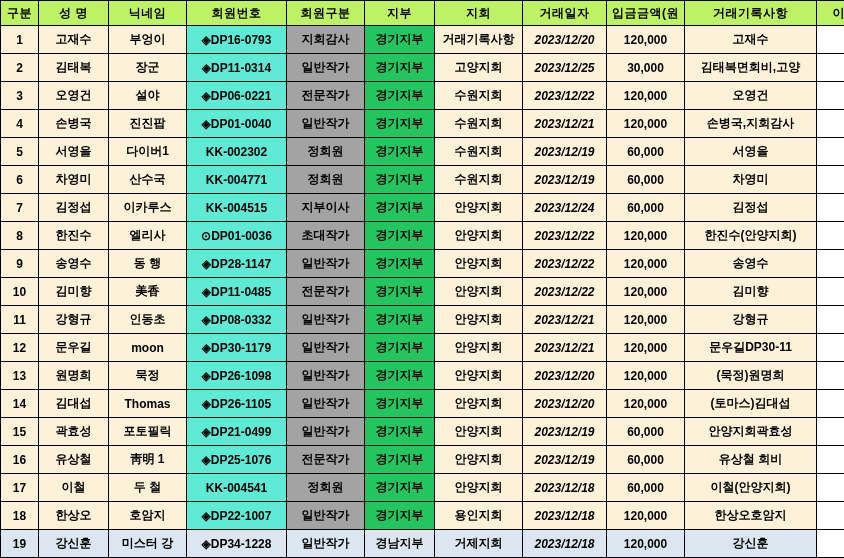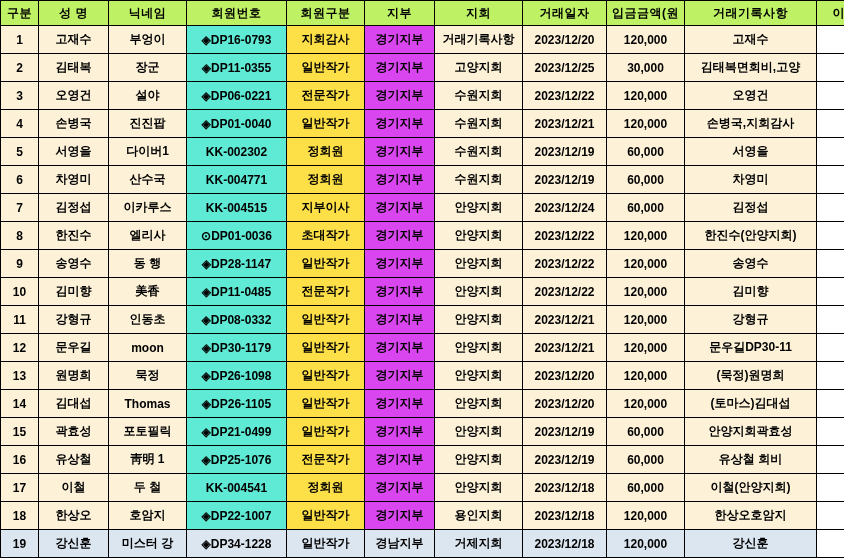--- a/index.html
+++ b/index.html
@@ -37,24 +37,24 @@
   }
   tbody td {
     height: 26px;
     font-weight: bold;
   }
   
   .c-idx      { background: #fdf2d8; }
   .c-name     { background: #fdf2d8; }
   .c-nick     { background: #fdf2d8; }
   .c-memno    { background: #5eead4; }
-  .c-type     { background: #fde047; }
-  .c-branch   { background: #d946ef; }
+  .c-type     { background: #a3a3a3; }
+  .c-branch   { background: #22c55e; }
   .c-chapter  { background: #fdf2d8; }
-  .c-date     { background: #fdf2d8; }
+  .c-date     { background: #fdf2d8; font-style: italic; }
   .c-amount   { background: #fdf2d8; text-align: right; padding-right: 8px; }
   .c-note     { background: #fdf2d8; }
   .c-memo     { background: #ffffff; }
 
   tr.last td.c-idx,
   tr.last td.c-name,
   tr.last td.c-nick,
   tr.last td.c-memno,
   tr.last td.c-type,
   tr.last td.c-branch,
@@ -118,21 +118,21 @@
         <td class="c-chapter">거래기록사항</td>
         <td class="c-date">2023/12/20</td>
         <td class="c-amount">120,000</td>
         <td class="c-note">고재수</td>
         <td class="c-memo"></td>
       </tr>
       <tr>
         <td class="c-idx">2</td>
         <td class="c-name">김태복</td>
         <td class="c-nick">장군</td>
-        <td class="c-memno">◈DP11-0355</td>
+        <td class="c-memno">◈DP11-0314</td>
         <td class="c-type">일반작가</td>
         <td class="c-branch">경기지부</td>
         <td class="c-chapter">고양지회</td>
         <td class="c-date">2023/12/25</td>
         <td class="c-amount">30,000</td>
         <td class="c-note">김태복면회비,고양</td>
         <td class="c-memo"></td>
       </tr>
       <tr>
         <td class="c-idx">3</td>

